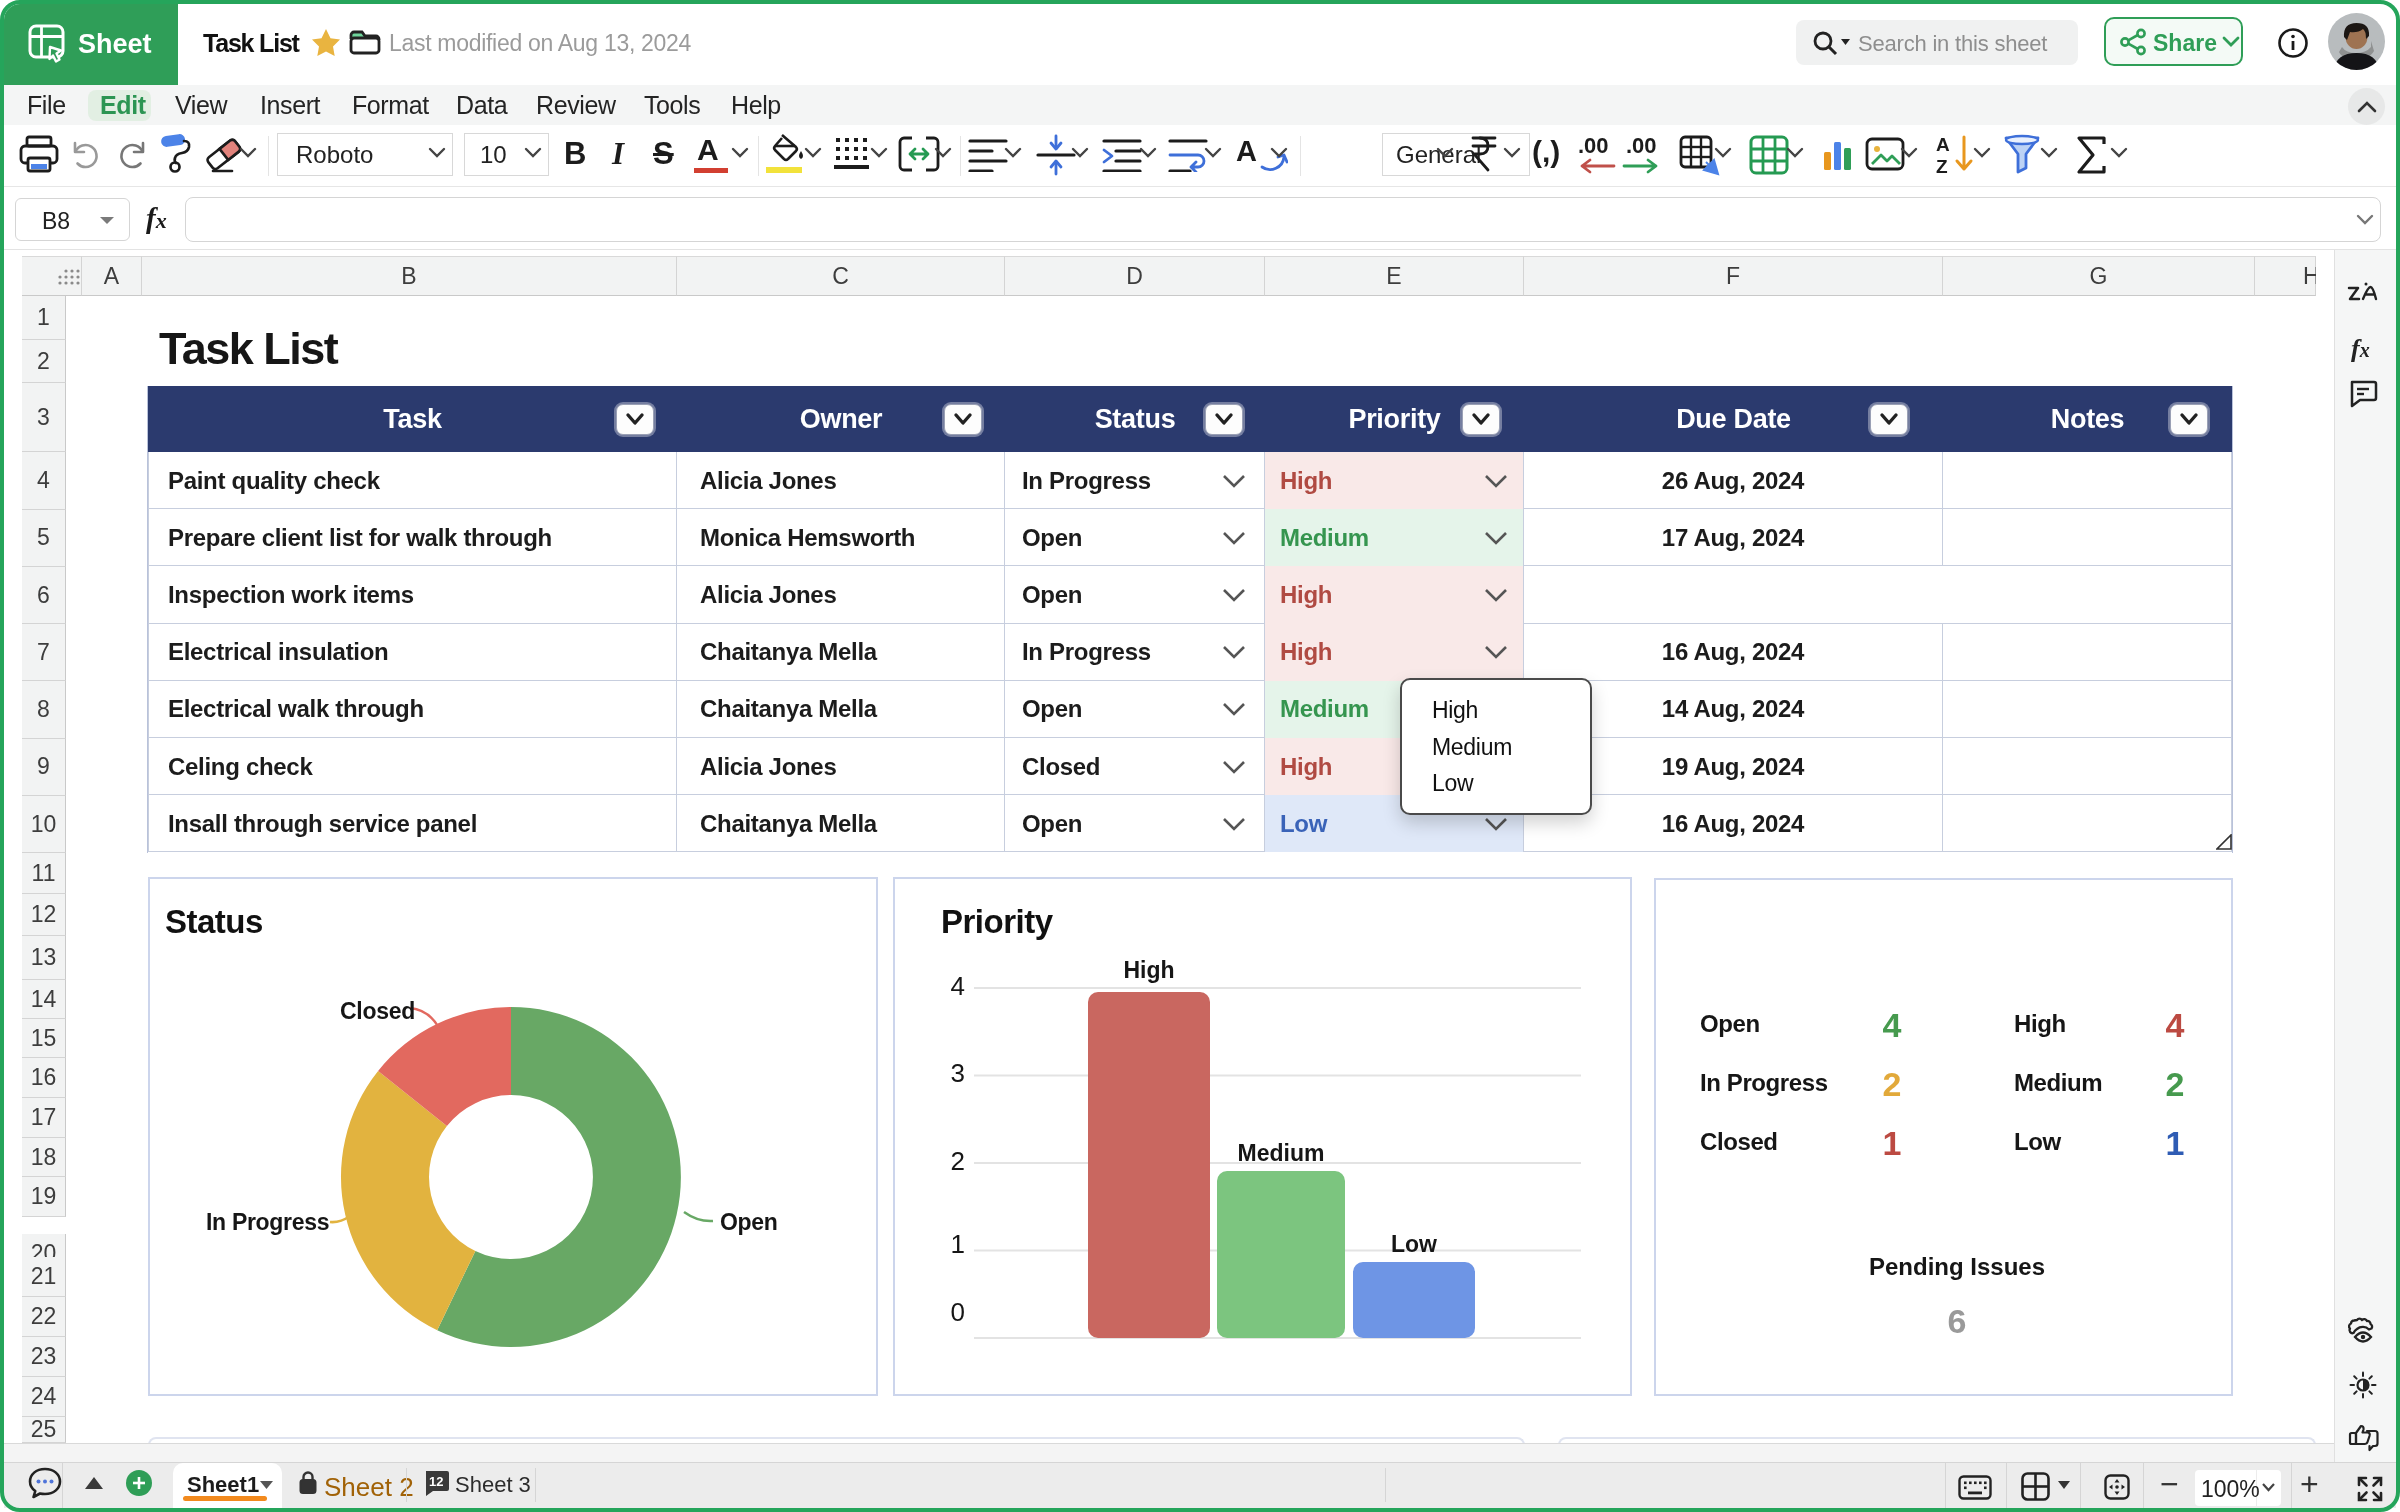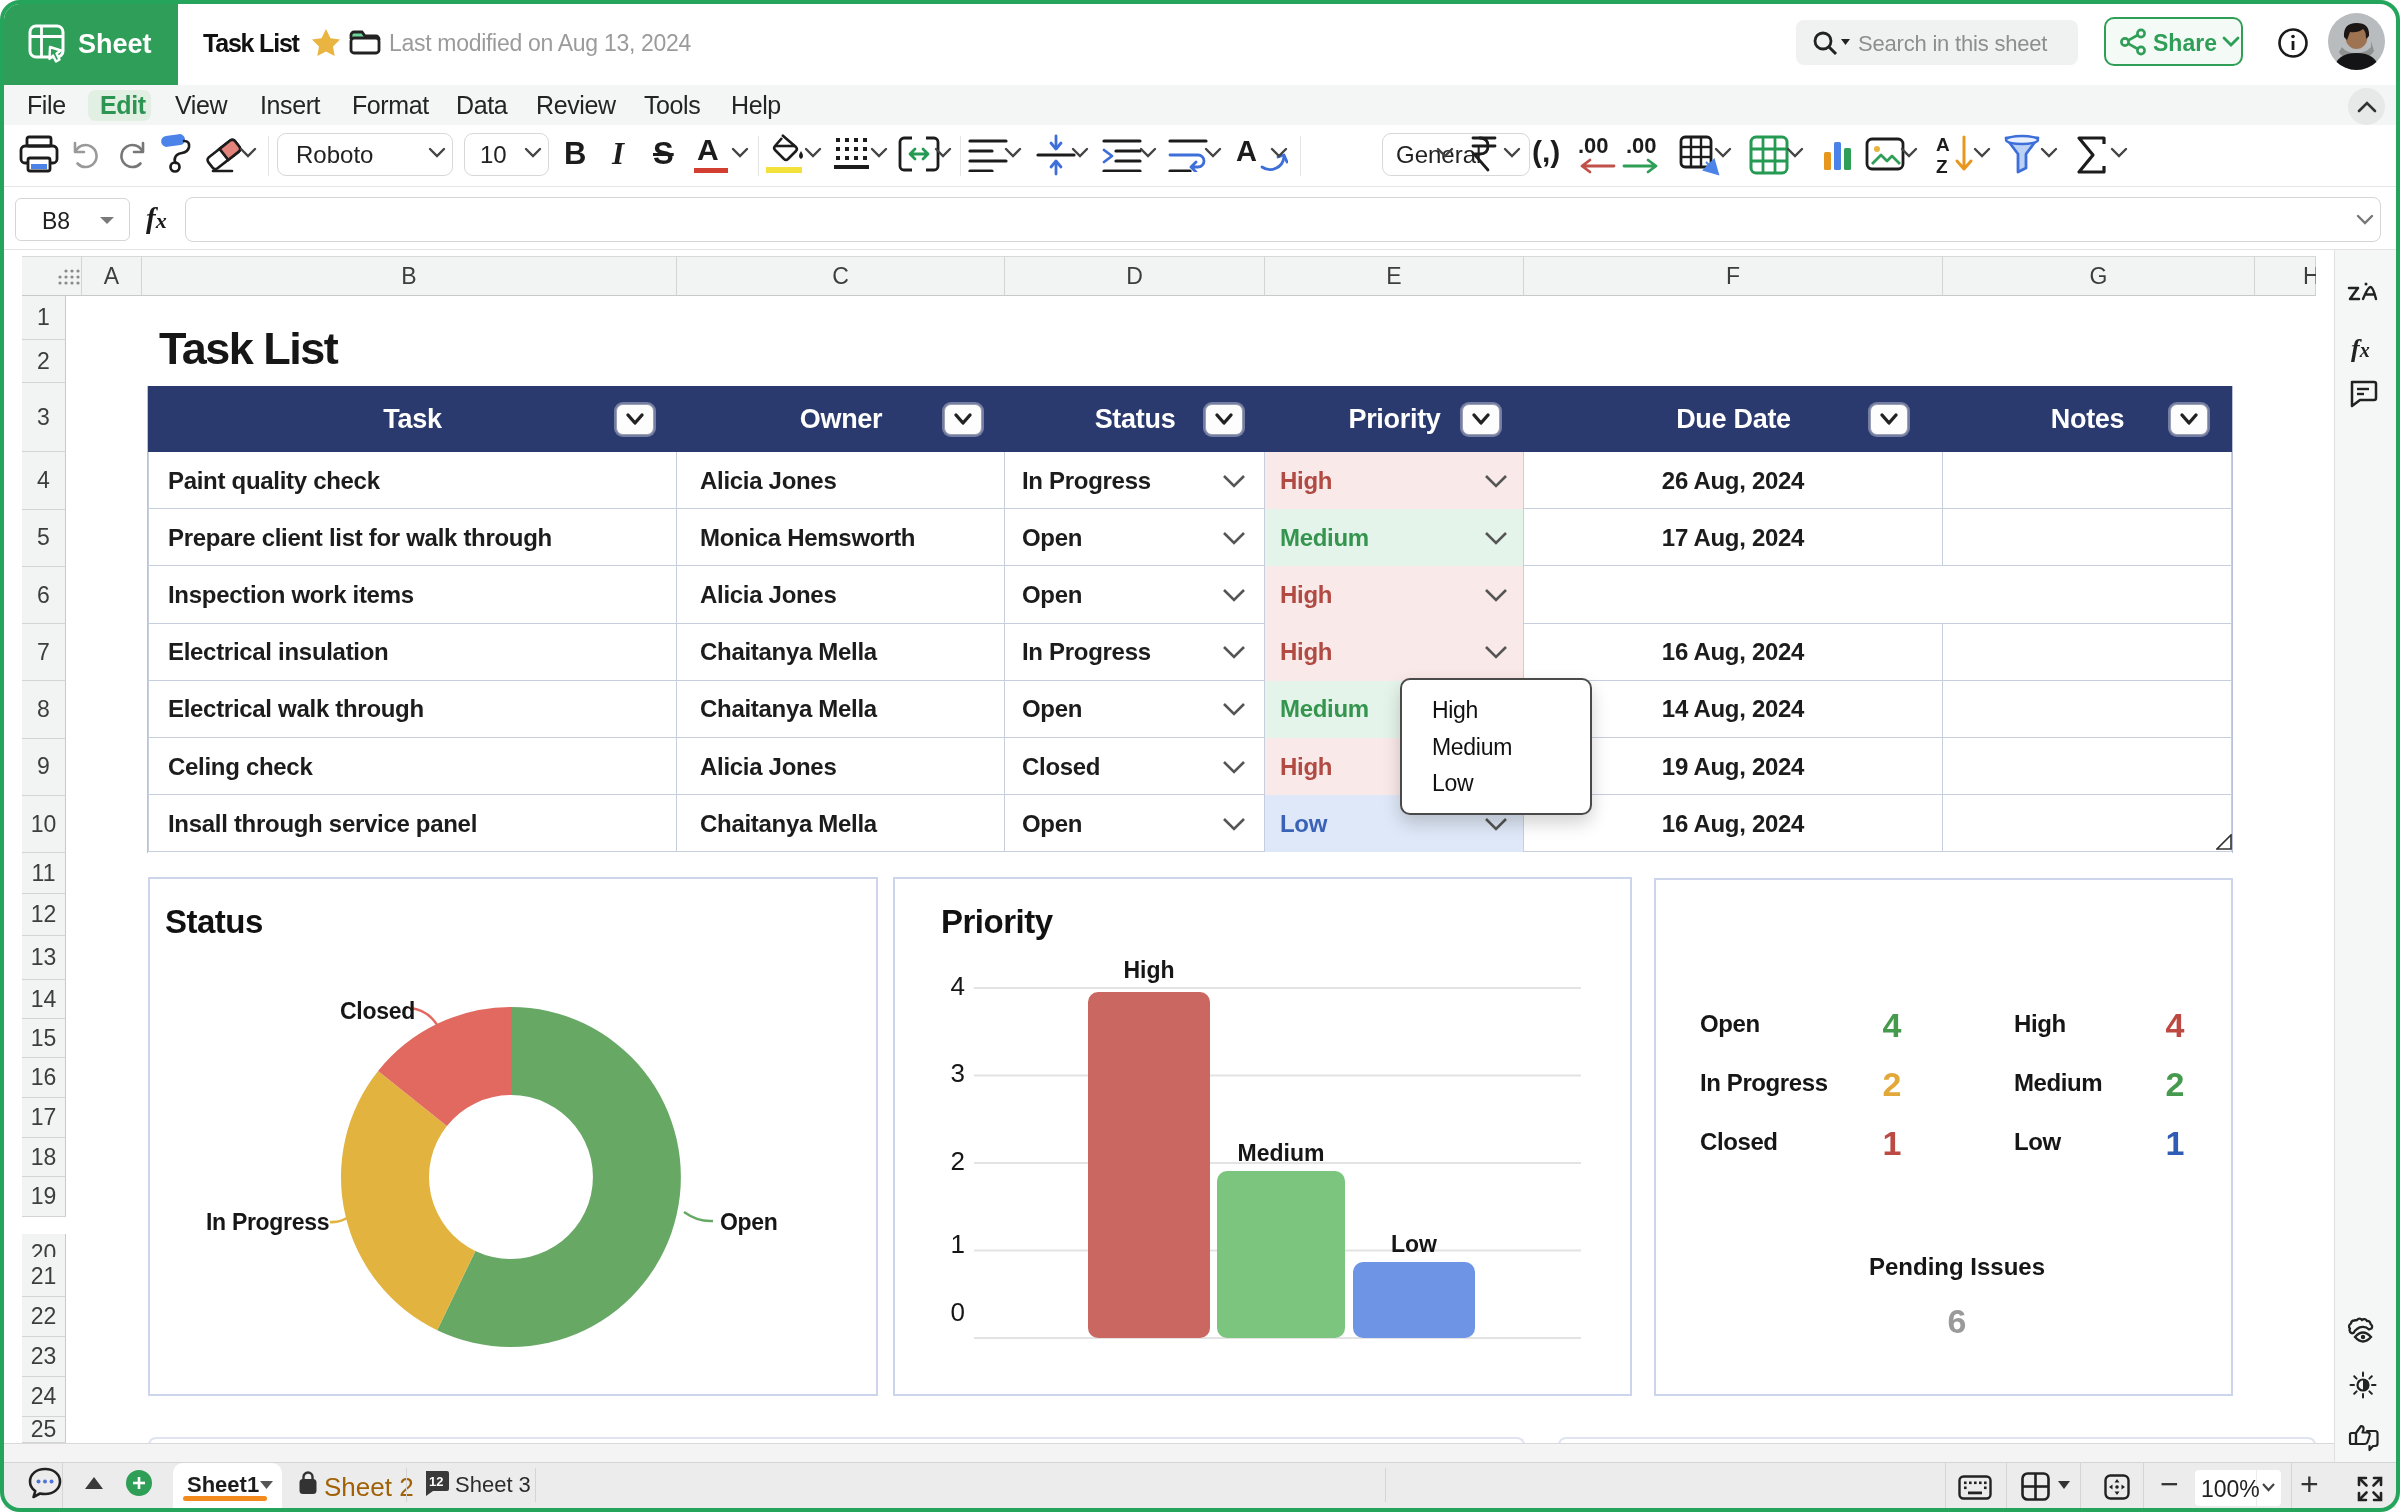--- a/index.html
+++ b/index.html
@@ -1,21 +1,21 @@
 <!DOCTYPE html>
 <html><head><meta charset="utf-8"><style>
 html,body{margin:0;padding:0;width:2400px;height:1512px;background:#fff;
  font-family:"Liberation Sans",sans-serif;-webkit-font-smoothing:antialiased;}
 *{box-sizing:border-box;}
 #page{position:relative;width:2400px;height:1512px;overflow:hidden;background:#fff;}
 .abs{position:absolute;}
 #frame{position:absolute;inset:0;border:4px solid #25a55b;border-radius:20px;z-index:99;pointer-events:none;}
 .ic{position:absolute;}
 .sep{position:absolute;top:136px;width:1px;height:40px;background:#e4e4e4;}
-.tbox{position:absolute;top:133px;height:43px;border:1px solid #d8d8d8;border-radius:9px;background:#fff;
+.tbox{position:absolute;top:133px;height:43px;border:1px solid #d8d8d8;border-radius:0;background:#fff;
  font-size:24px;color:#222;display:flex;align-items:center;}
 .carett{position:absolute;top:147px;}
 .colh{position:absolute;top:256px;height:40px;background:#f2f3f3;border-right:1px solid #d4d4d4;border-bottom:1px solid #c9c9c9;border-top:1px solid #d9d9d9;
  display:flex;align-items:center;justify-content:center;font-size:23px;color:#3d3d3d;}
 .rowh{position:absolute;left:22px;width:44px;background:#f2f3f3;border-right:1px solid #c9c9c9;border-bottom:1px solid #d4d4d4;
  display:flex;align-items:center;justify-content:center;font-size:23px;color:#3d3d3d;}
 .hcell{position:absolute;top:0;height:100%;display:flex;align-items:center;justify-content:center;
  color:#fff;font-size:27px;font-weight:700;letter-spacing:-0.3px;}
 .hcb{position:absolute;top:18px;width:38px;height:31px;background:#fdfdfd;border-radius:7px;border:1px solid #9aa0b5;
  box-shadow:0 0 0 2px rgba(255,255,255,.35);display:flex;align-items:center;justify-content:center;}

